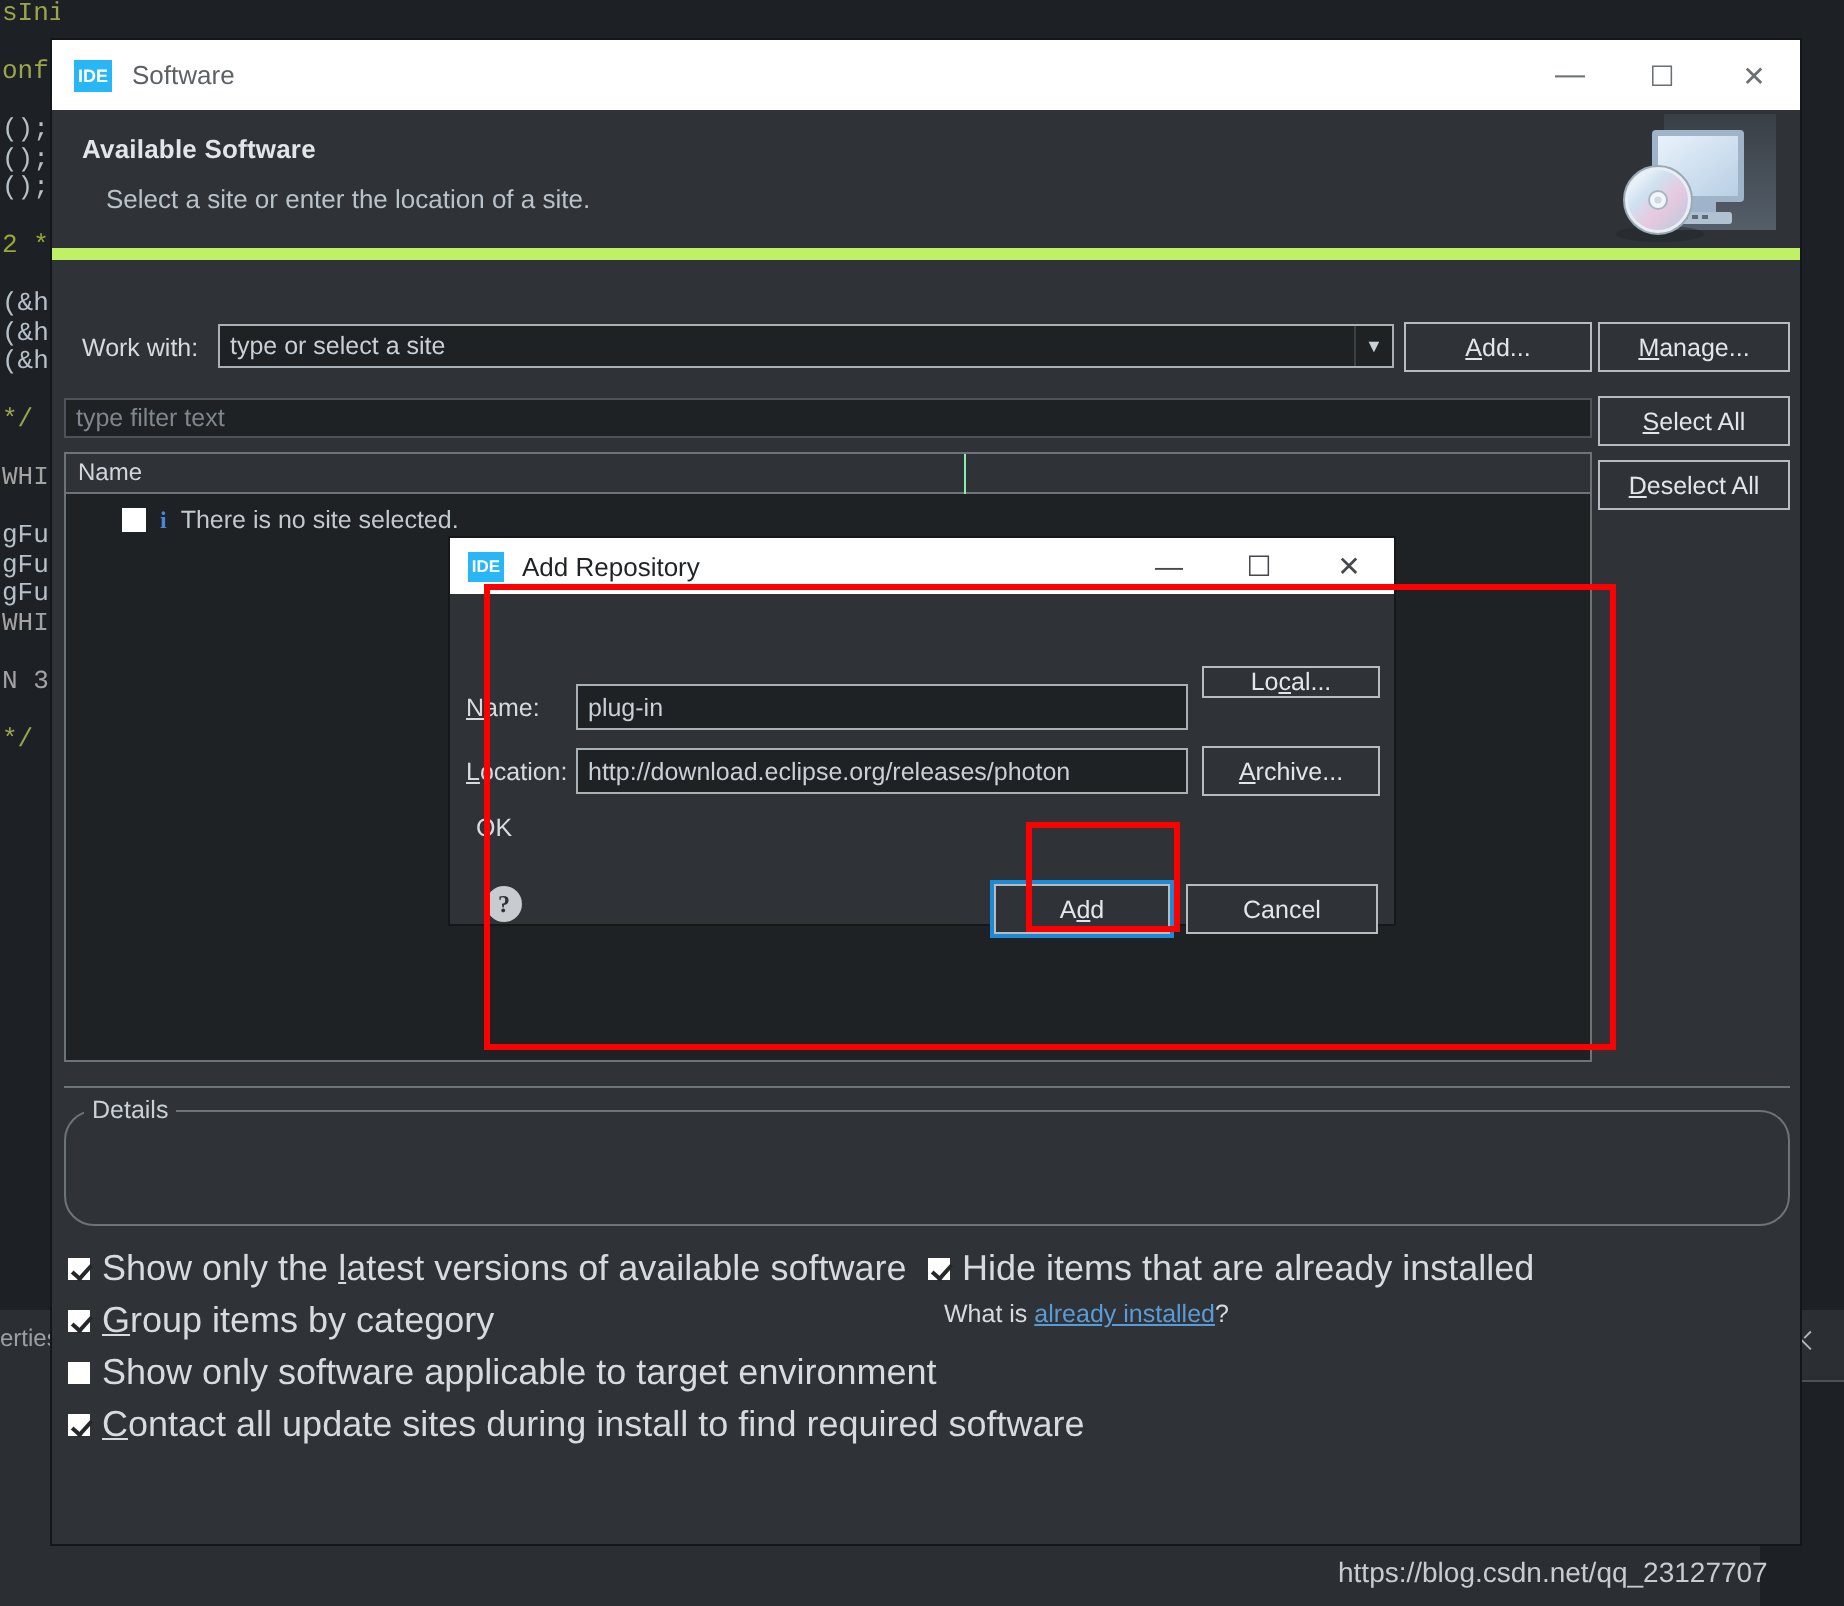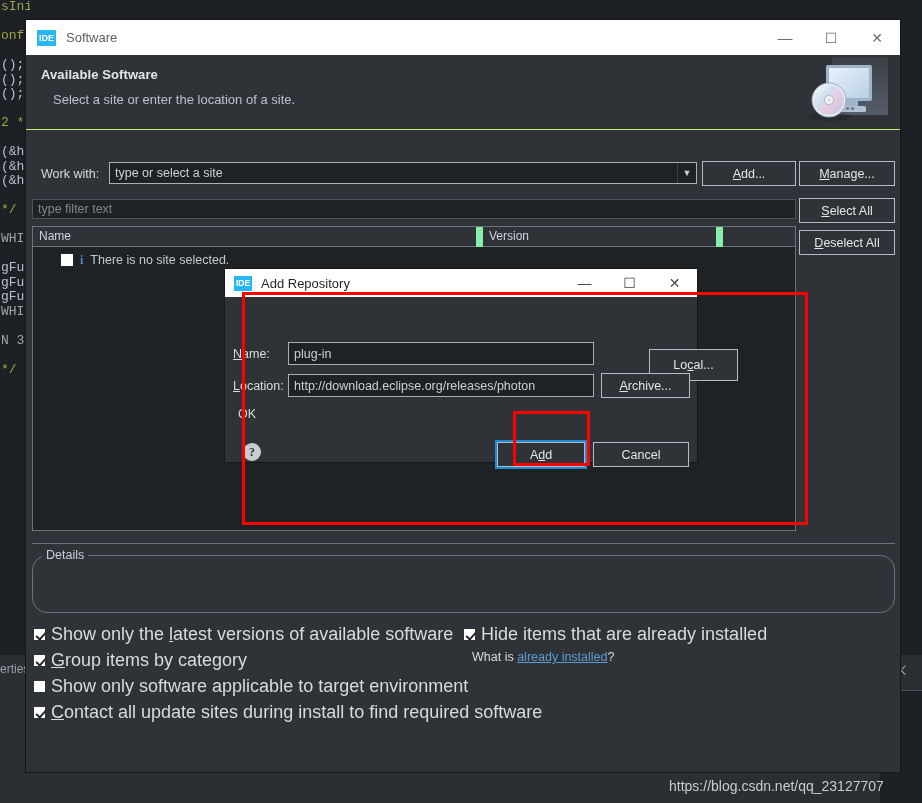--- a/index.html
+++ b/index.html
@@ -111,21 +111,21 @@
     font-family:"Liberation Sans", sans-serif;
     cursor: default;
   }
   .win-btn.min { font-size: 15px; }
 
   
   .banner {
     position: relative;
     height: 75px;
     background: #2f3337;
-    border-bottom: 1px solid #bef264;
+    border-bottom: 6px solid #bef264;
     padding: 12px 0 0 15px;
   }
   .banner-title {
     font-size: 13px; font-weight: bold; color: #e3e6e8;
     letter-spacing: 0.1px;
   }
   .banner-sub {
     margin-top: 10px; margin-left: 12px;
     font-size: 13px; color: #b9c2c9;
   }
@@ -183,21 +183,21 @@
     border: 1px solid #6d7479;
   }
   .tbl-head {
     display:flex; height:20px;
     border-bottom: 1px solid #6d7479;
     background:#2f3337;
   }
   .tbl-head .th {
     font-size:12px; color:#cfd6dc;
     padding: 2px 0 0 6px;
-    border-right: 7px solid #86efac;
+    border-right: 1px solid #86efac;
     height:20px;
   }
   .tbl-head .th:last-child { border-right:none; }
   .tbl-row {
     display:flex; align-items:center;
     padding-left: 28px; height:22px; gap:7px;
   }
   .cbx {
     width: 12px; height: 12px;
     background: #ffffff;
@@ -382,21 +382,20 @@
       <div class="btn" style="position:absolute; left:773px; top:68px; width:96px; height:25px;">
         <span><u>S</u>elect All</span>
       </div>
       <div class="btn" style="position:absolute; left:773px; top:100px; width:96px; height:25px;">
         <span><u>D</u>eselect All</span>
       </div>
 
       <div class="tbl" style="left:6px; top:96px; width:764px; height:305px;">
         <div class="tbl-head">
           <div class="th" style="width:450px;">Name</div>
-          <div class="th" style="width:240px;">Version</div>
           <div class="th" style="width:72px;"></div>
         </div>
         <div class="tbl-row" style="margin-top:2px;">
           <span class="cbx"></span>
           <span class="info-i">i</span>
           <span class="row-text">There is no site selected.</span>
         </div>
       </div>
 
       <div class="sep-line" style="left:6px; top:413px; width:863px;"></div>
@@ -441,21 +440,21 @@
         <div class="win-btn">—</div>
         <div class="win-btn">☐</div>
         <div class="win-btn">✕</div>
       </div>
     </div>
 
     <div class="repo-body">
 
       <div class="lbl" style="position:absolute; left:8px; top:50px;"><u>N</u>ame:</div>
       <input class="txtfield" style="position: absolute; left: 63px; top: 45px; width: 306px; height: 23px;" type="text" value="plug-in">
-      <div class="btn" style="position:absolute; left:376px; top:52px; width:89px; height:32px;margin-left:48px;">
+      <div class="btn" style="position:absolute; left:376px; top:36px; width:89px; height:16px;">
         <span>Lo<u>c</u>al...</span>
       </div>
 
       <div class="lbl" style="position:absolute; left:8px; top:82px;"><u>L</u>ocation:</div>
       <input class="txtfield" style="position: absolute; left: 63px; top: 77px; width: 306px; height: 23px;" type="text" value="http://download.eclipse.org/releases/photon">
       <div class="btn" style="position:absolute; left:376px; top:76px; width:89px; height:25px;">
         <span><u>A</u>rchive...</span>
       </div>
 
       <div style="position:absolute; left:13px; top:110px; font-size:12.5px; color:#d7dbde;">OK</div>

